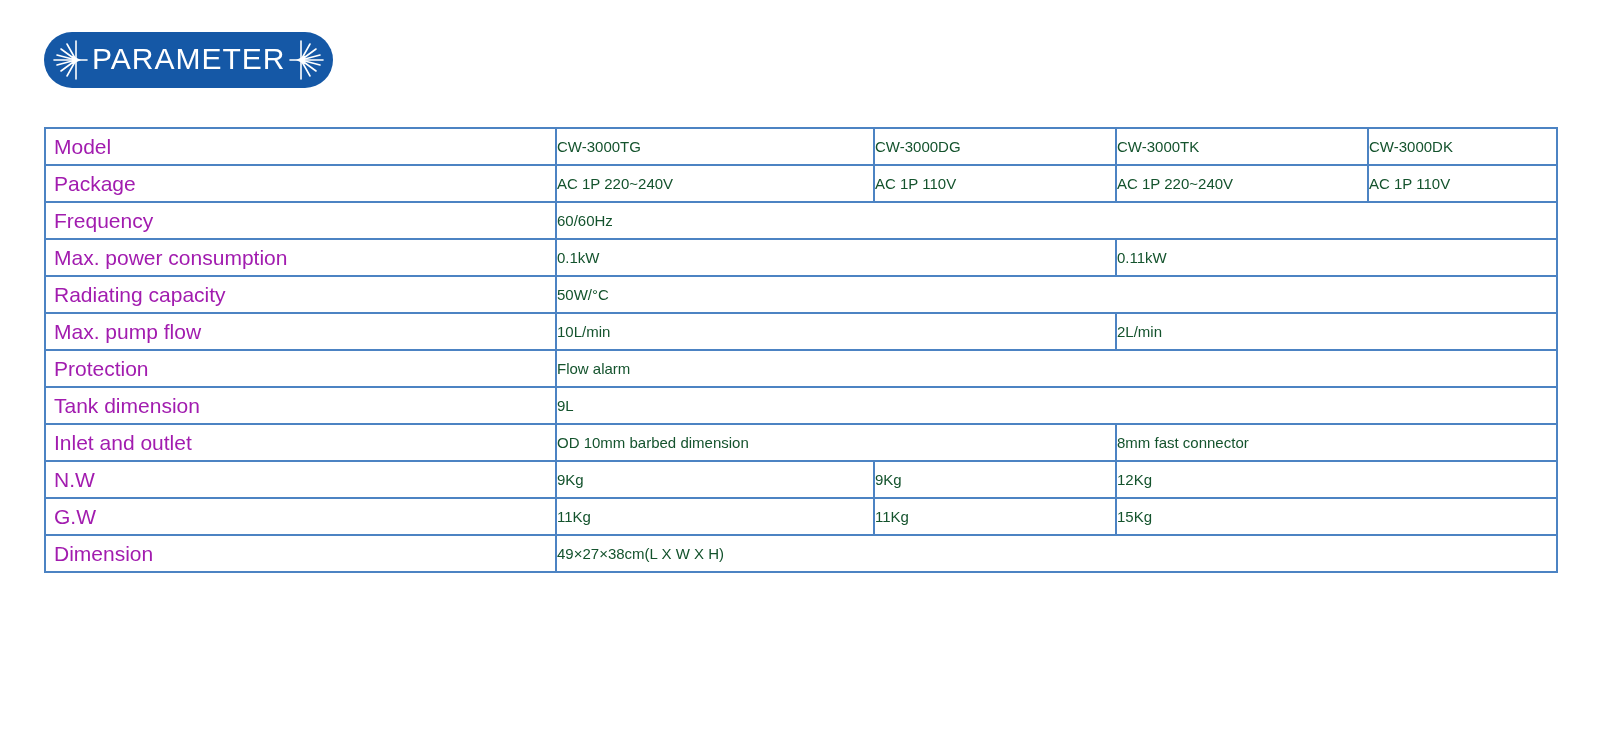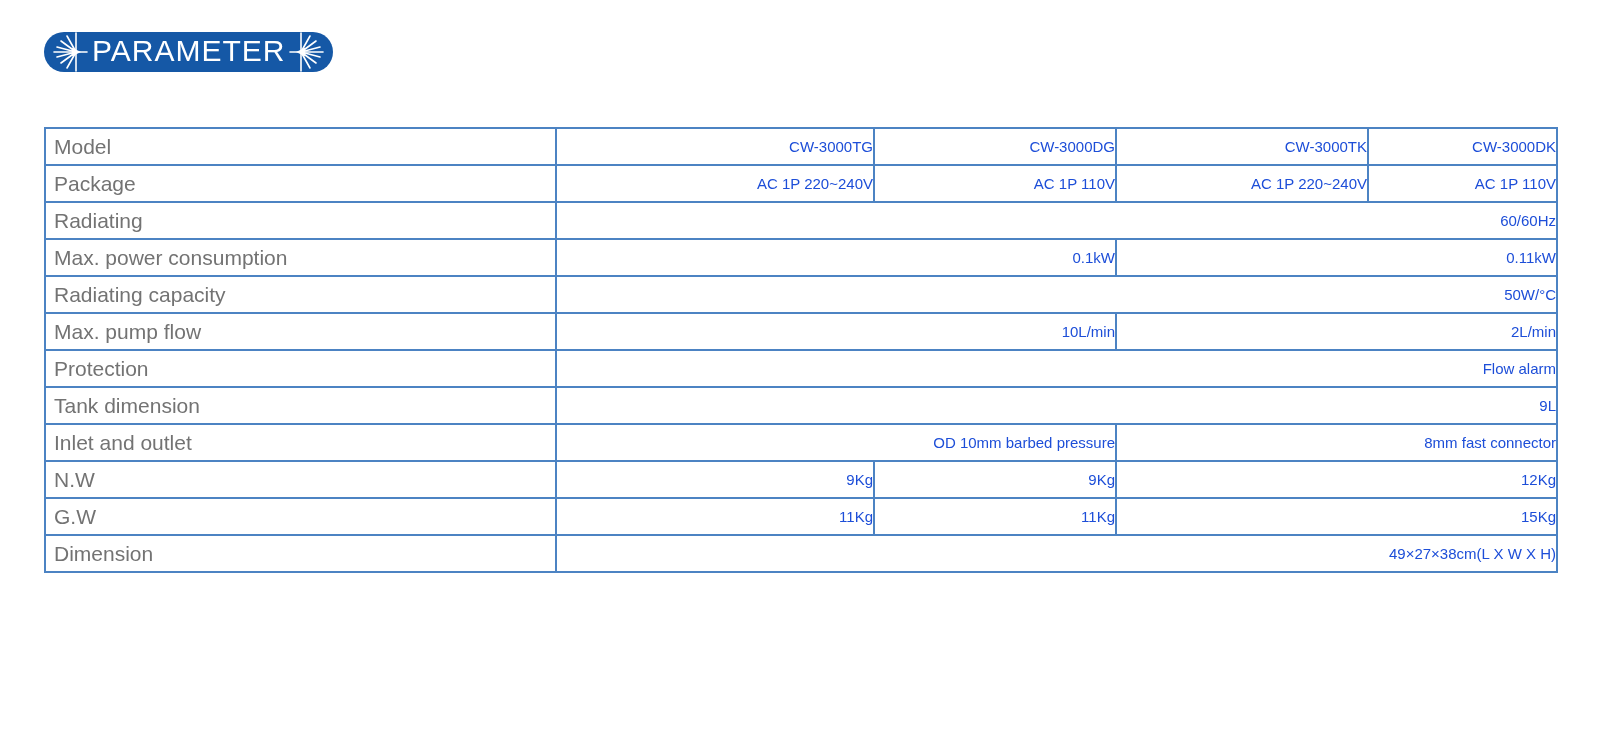--- a/index.html
+++ b/index.html
@@ -7,21 +7,21 @@
     width: 1600px; height: 755px;
     background: #ffffff;
     font-family: "Liberation Sans", sans-serif;
     position: relative;
   }
 
   
   .badge {
     position: absolute;
     left: 44px; top: 32px;
-    height: 40px;
+    height: 56px;
     min-width: 288px;
     background: #1558a6;
     border-radius: 28px;
     display: flex;
     align-items: center;
     justify-content: space-between;
     padding: 0 6px;
   }
   .badge-label {
     color: #ffffff;
@@ -45,28 +45,28 @@
     border: 2px solid #0d57a7;
   }
   table.spec td {
     border: 2px solid #4c83c3;
     height: 37px;
     overflow: hidden;
     white-space: nowrap;
   }
   td.label-cell {
     font-size: 21px;
-    color: #737373;
+    color: #a21caf;
     text-align: left;
     padding-left: 8px;
   }
   td.value-cell {
     font-size: 15px;
-    color: #1d4ed8;
-    text-align: right;
+    color: #14532d;
+    text-align: left;
   }
 </style>
 </head>
 <body>
 
 <div class="badge">
   <svg class="spark" viewBox="0 0 38 48" xmlns="http://www.w3.org/2000/svg">
     <g stroke="#ffffff" stroke-width="1.6" stroke-linecap="round">
       <line x1="26" y1="24" x2="26" y2="5"></line>
       <line x1="26" y1="24" x2="17" y2="8"></line>
@@ -117,21 +117,21 @@
           <td class="value-cell" colspan="1">CW-3000DK</td>
         </tr>
         <tr>
           <td class="label-cell">Package</td>
           <td class="value-cell" colspan="1">AC 1P 220~240V</td>
           <td class="value-cell" colspan="1">AC 1P 110V</td>
           <td class="value-cell" colspan="1">AC 1P 220~240V</td>
           <td class="value-cell" colspan="1">AC 1P 110V</td>
         </tr>
         <tr>
-          <td class="label-cell">Radiating</td>
+          <td class="label-cell">Frequency</td>
           <td class="value-cell" colspan="4">60/60Hz</td>
         </tr>
         <tr>
           <td class="label-cell">Max. power consumption</td>
           <td class="value-cell" colspan="2">0.1kW</td>
           <td class="value-cell" colspan="2">0.11kW</td>
         </tr>
         <tr>
           <td class="label-cell">Radiating capacity</td>
           <td class="value-cell" colspan="4">50W/°C</td>
@@ -144,21 +144,21 @@
         <tr>
           <td class="label-cell">Protection</td>
           <td class="value-cell" colspan="4">Flow alarm</td>
         </tr>
         <tr>
           <td class="label-cell">Tank dimension</td>
           <td class="value-cell" colspan="4">9L</td>
         </tr>
         <tr>
           <td class="label-cell">Inlet and outlet</td>
-          <td class="value-cell" colspan="2">OD 10mm barbed pressure</td>
+          <td class="value-cell" colspan="2">OD 10mm barbed dimension</td>
           <td class="value-cell" colspan="2">8mm fast connector</td>
         </tr>
         <tr>
           <td class="label-cell">N.W</td>
           <td class="value-cell" colspan="1">9Kg</td>
           <td class="value-cell" colspan="1">9Kg</td>
           <td class="value-cell" colspan="2">12Kg</td>
         </tr>
         <tr>
           <td class="label-cell">G.W</td>

